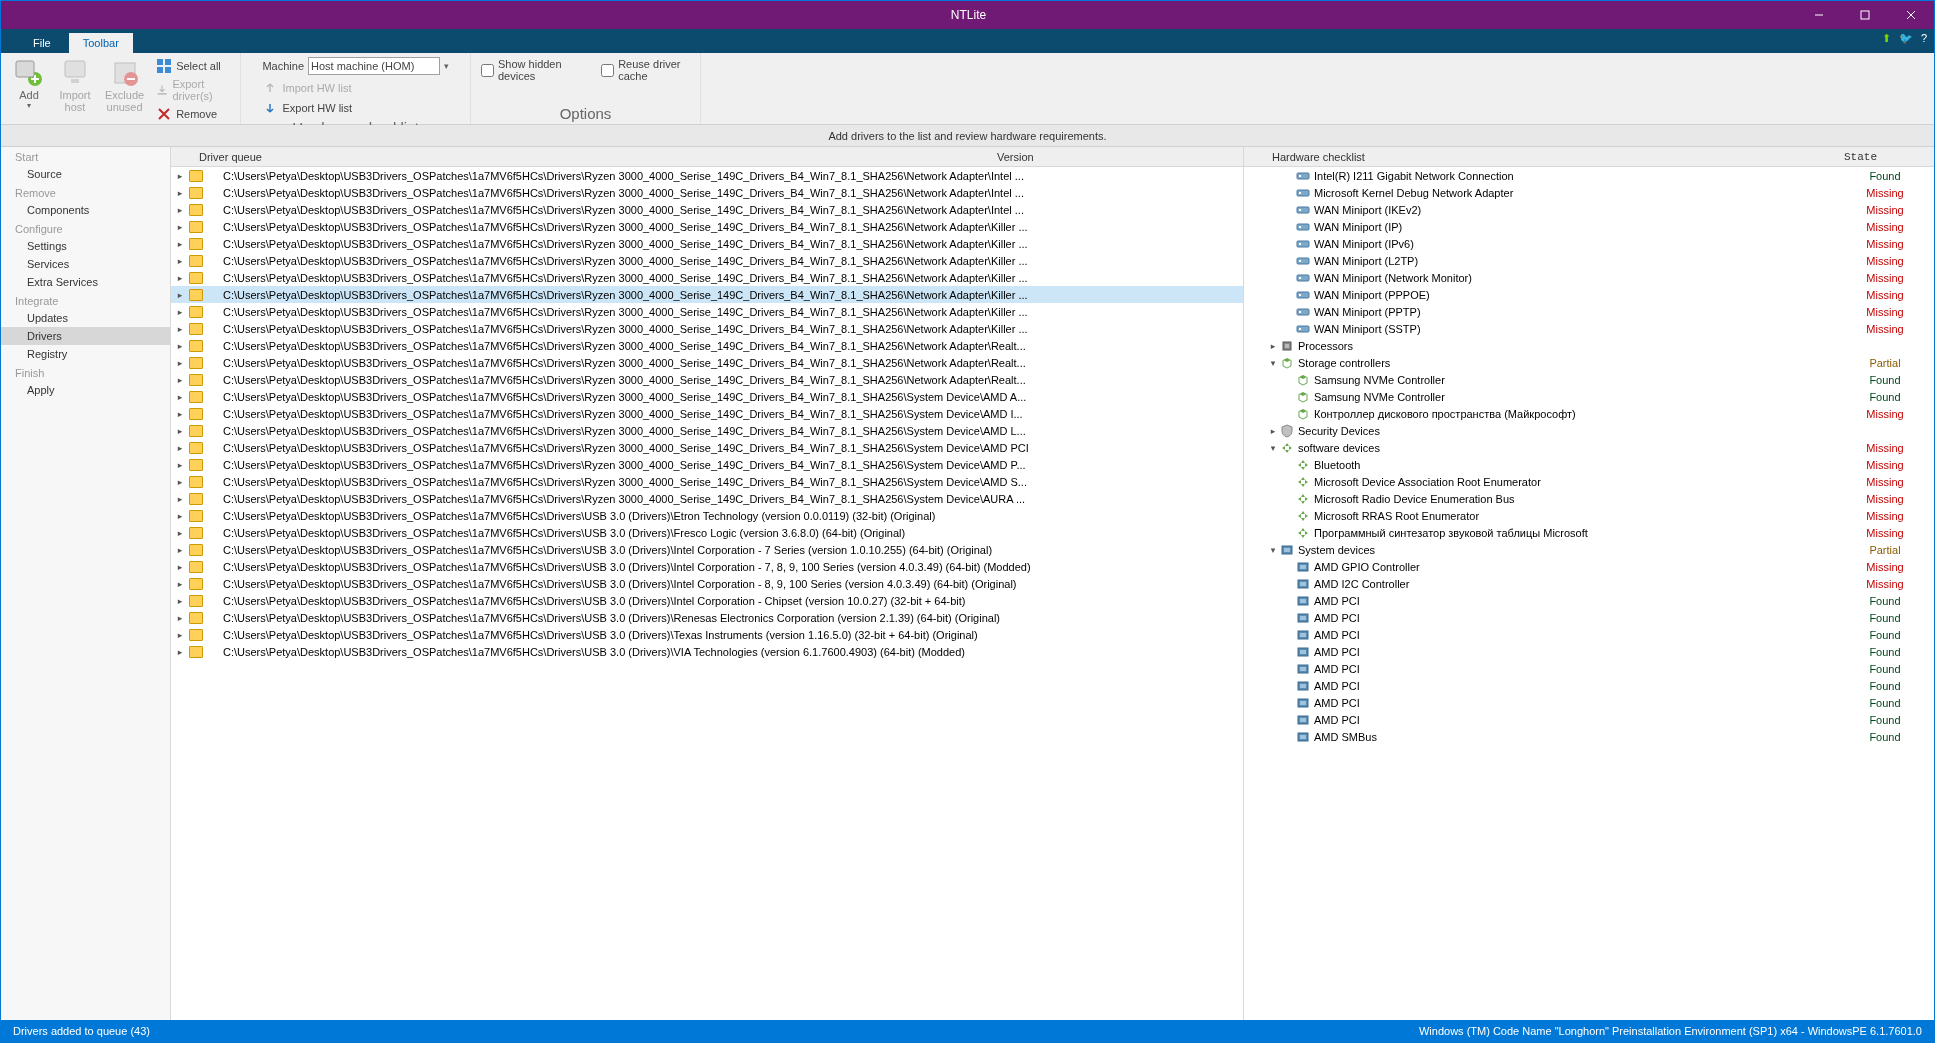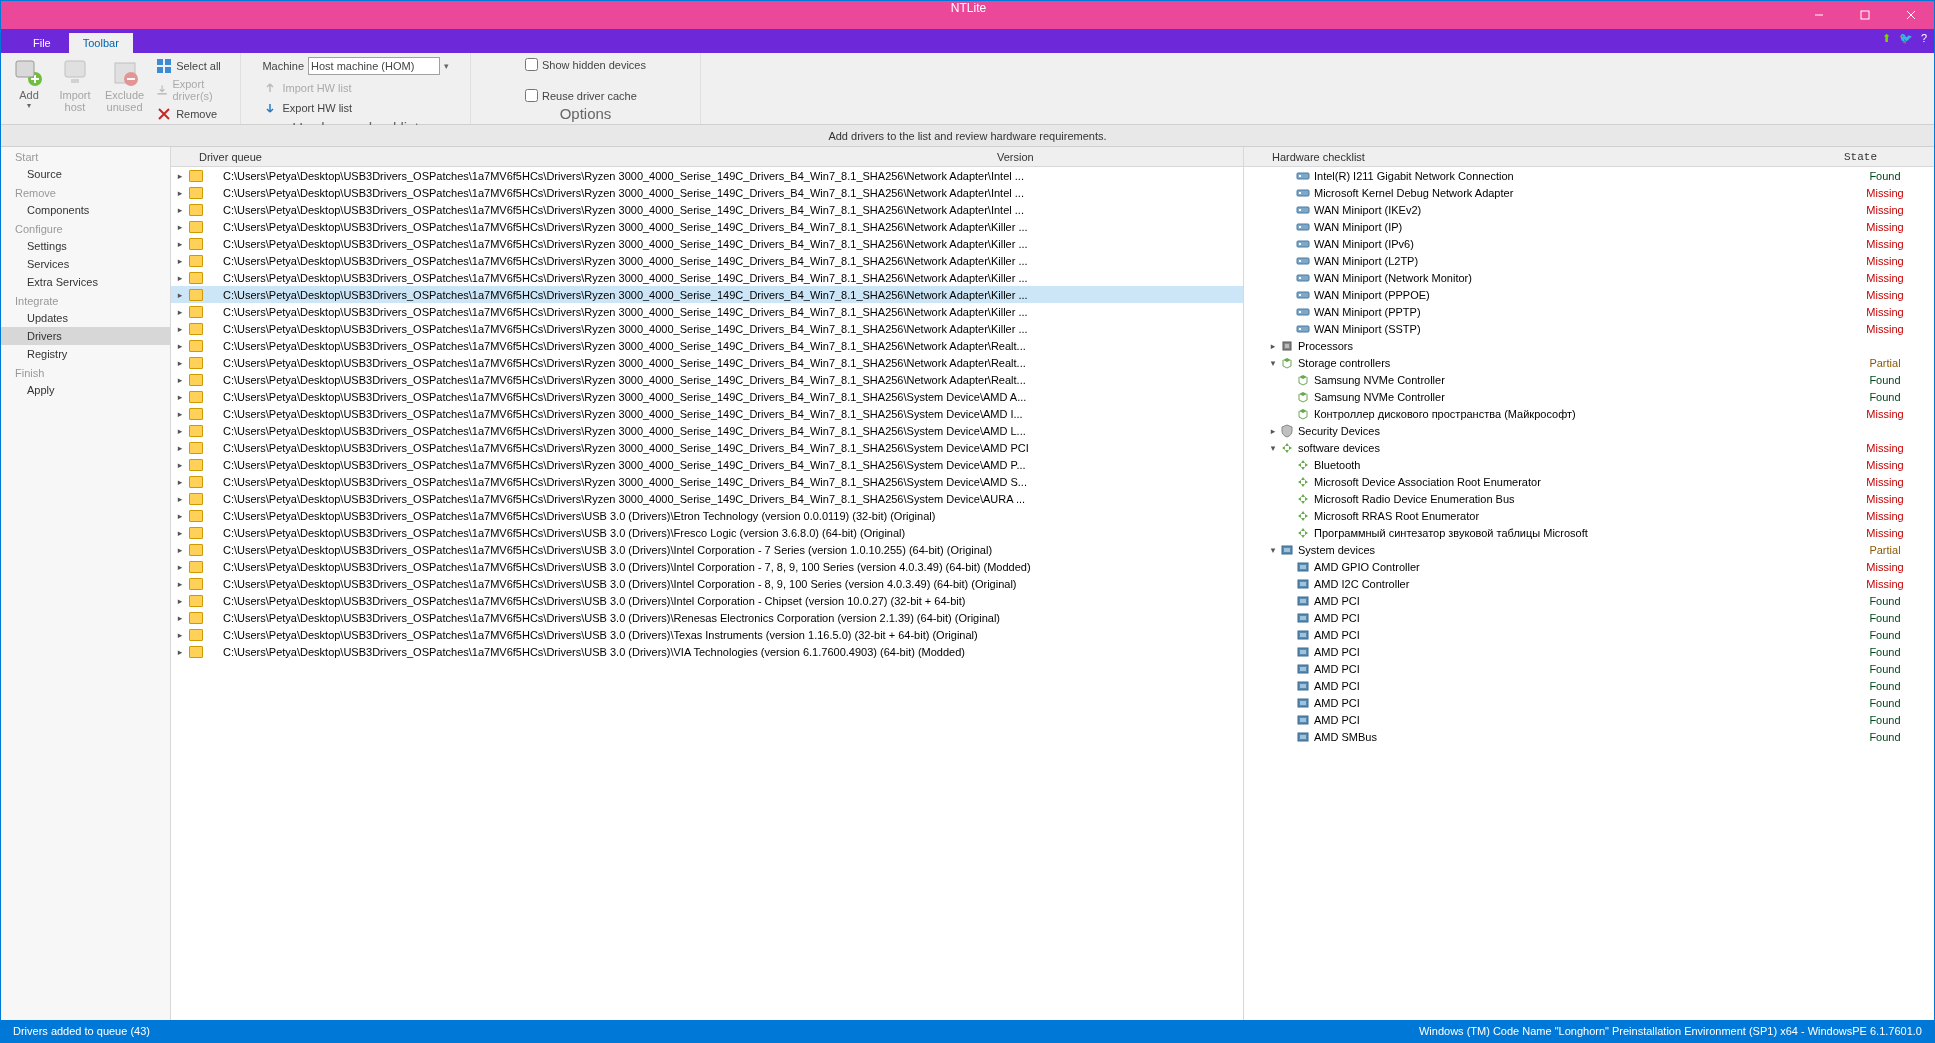--- a/index.html
+++ b/index.html
@@ -1,21 +1,21 @@
 <!DOCTYPE html>
 <html><head>
 <meta charset="utf-8">
 <style>
   * { margin:0; padding:0; box-sizing:border-box; font-family:'Segoe UI',Tahoma,sans-serif; font-size:11px; }
   body { width:1935px; height:1043px; overflow:hidden; background:#e6e6e6; display:flex; flex-direction:column; border:1px solid #0078d7; }
-  .titlebar { background:#ec4899; height:28px; display:flex; align-items:flex-start; color:#fff; }
+  .titlebar { background:#701a75; height:28px; display:flex; align-items:center; color:#fff; }
   .title { flex:1; text-align:center; font-size:12px; }
   .win-btns { display:flex; height:100%; }
   .win-btns .btn { width:46px; display:flex; align-items:center; justify-content:center; cursor:default; }
-  .menutabs { background:#6d28d9; height:24px; display:flex; align-items:flex-end; padding-left:18px; gap:4px; }
+  .menutabs { background:#0c4a6e; height:24px; display:flex; align-items:flex-end; padding-left:18px; gap:4px; }
   .mtab { padding:4px 14px 4px; color:#fff; cursor:default; }
   .mtab.active { background:#f0f0f0; color:#0063b1; font-weight:500; }
   .social { position:absolute; top:32px; right:8px; display:flex; gap:8px; }
   .ribbon { background:#f0f0f0; height:72px; display:flex; border-bottom:1px solid #d0d0d0; }
   .rgroup { display:flex; flex-direction:column; align-items:center; border-right:1px solid #e0e0e0; padding:2px 6px 0; }
   .rgroup-row { display:flex; flex:1; gap:2px; align-items:flex-start; }
   .rgroup-title { font-size:15px; color:#666; padding:2px 0; }
   .rbig { display:flex; flex-direction:column; align-items:center; padding:2px 6px; text-align:center; cursor:default; color:#666; }
   .rbig svg { width:32px; height:32px; }
   .rsmall { display:flex; flex-direction:column; gap:2px; padding-top:2px; }
@@ -167,21 +167,21 @@
         <svg viewBox="0 0 16 16">
             <path d="M8 4v8m0 0l-3-3m3 3l3-3" stroke="#2b7bbf" stroke-width="1.5" fill="none"></path>
           </svg>
         <span>Export HW list</span>
       </div>
     </div>
     <div class="rgroup-title">Hardware checklist</div>
   </div>
 
   <div class="rgroup" style="width:230px">
-    <div class="rgroup-row" style="flex-direction:column;align-items:flex-start;gap:16px;padding-top:2px">
+    <div class="rgroup-row" style="flex-direction:row;align-items:flex-start;gap:16px;padding-top:2px">
       <label class="rline">
         <input type="checkbox" style=""> 
           <span>Show hidden devices</span>
       </label>
       <label class="rline">
         <input type="checkbox" style=""> 
           <span>Reuse driver cache</span>
       </label>
     </div>
     <div class="rgroup-title">Options</div>

